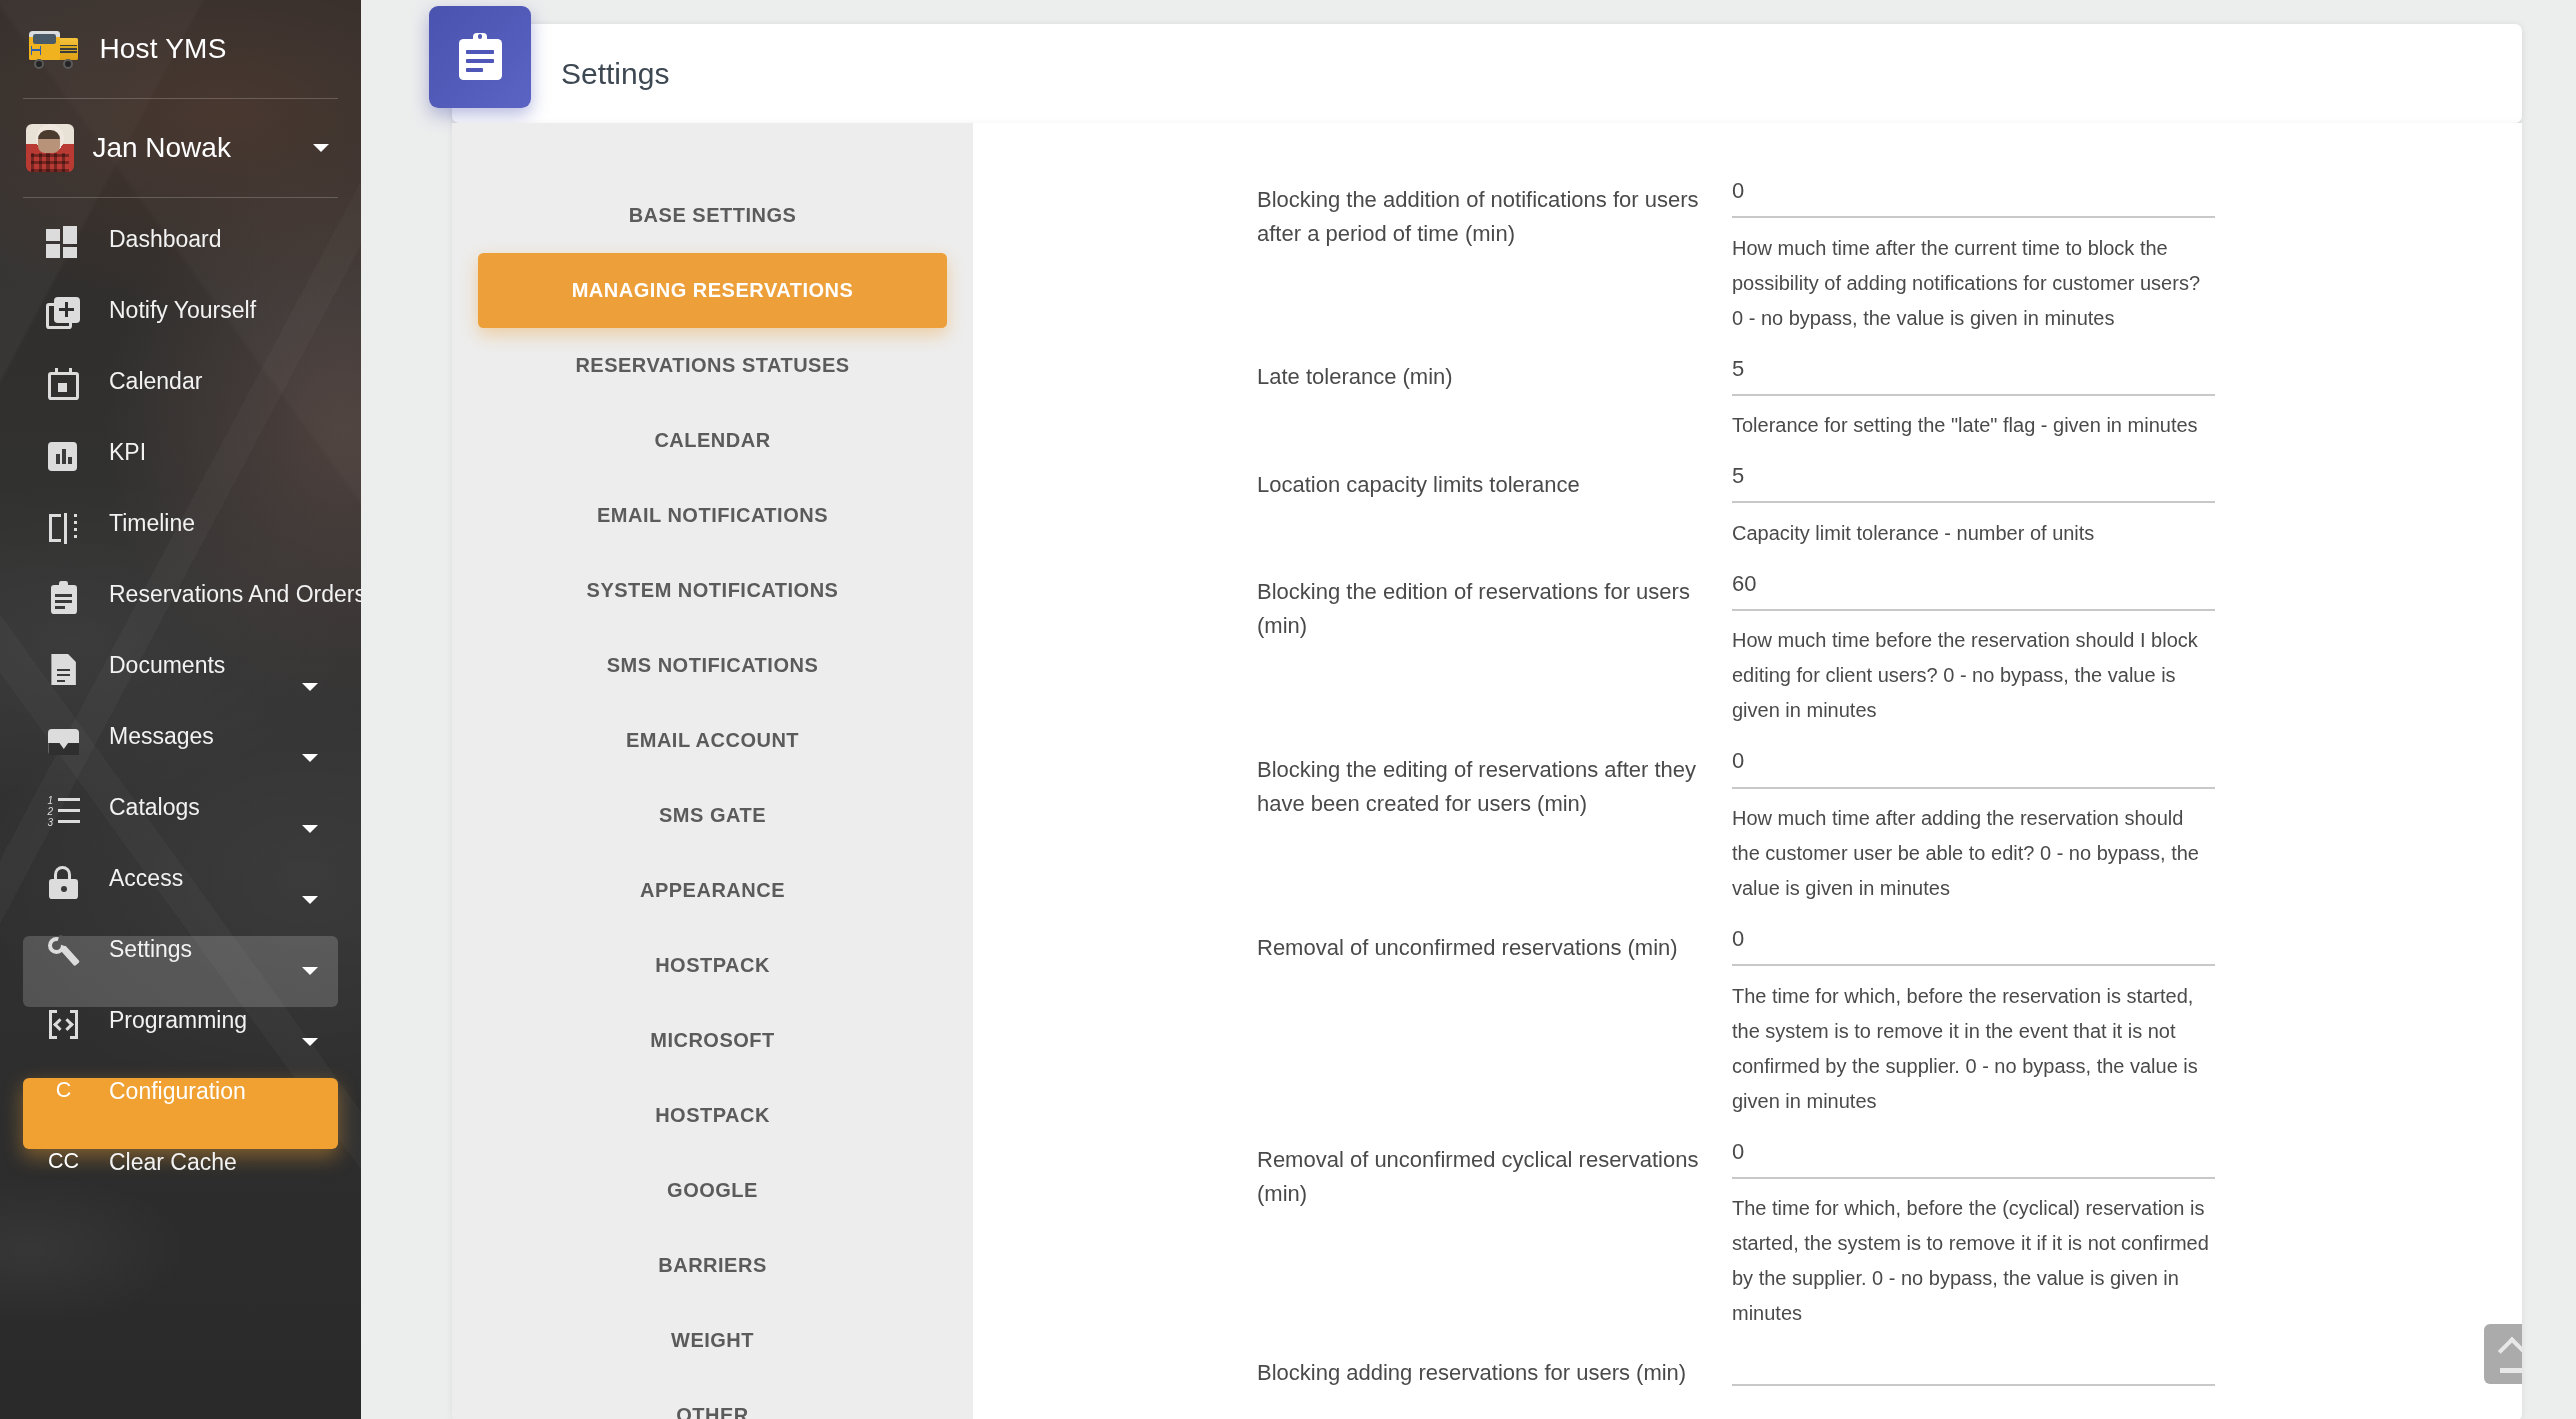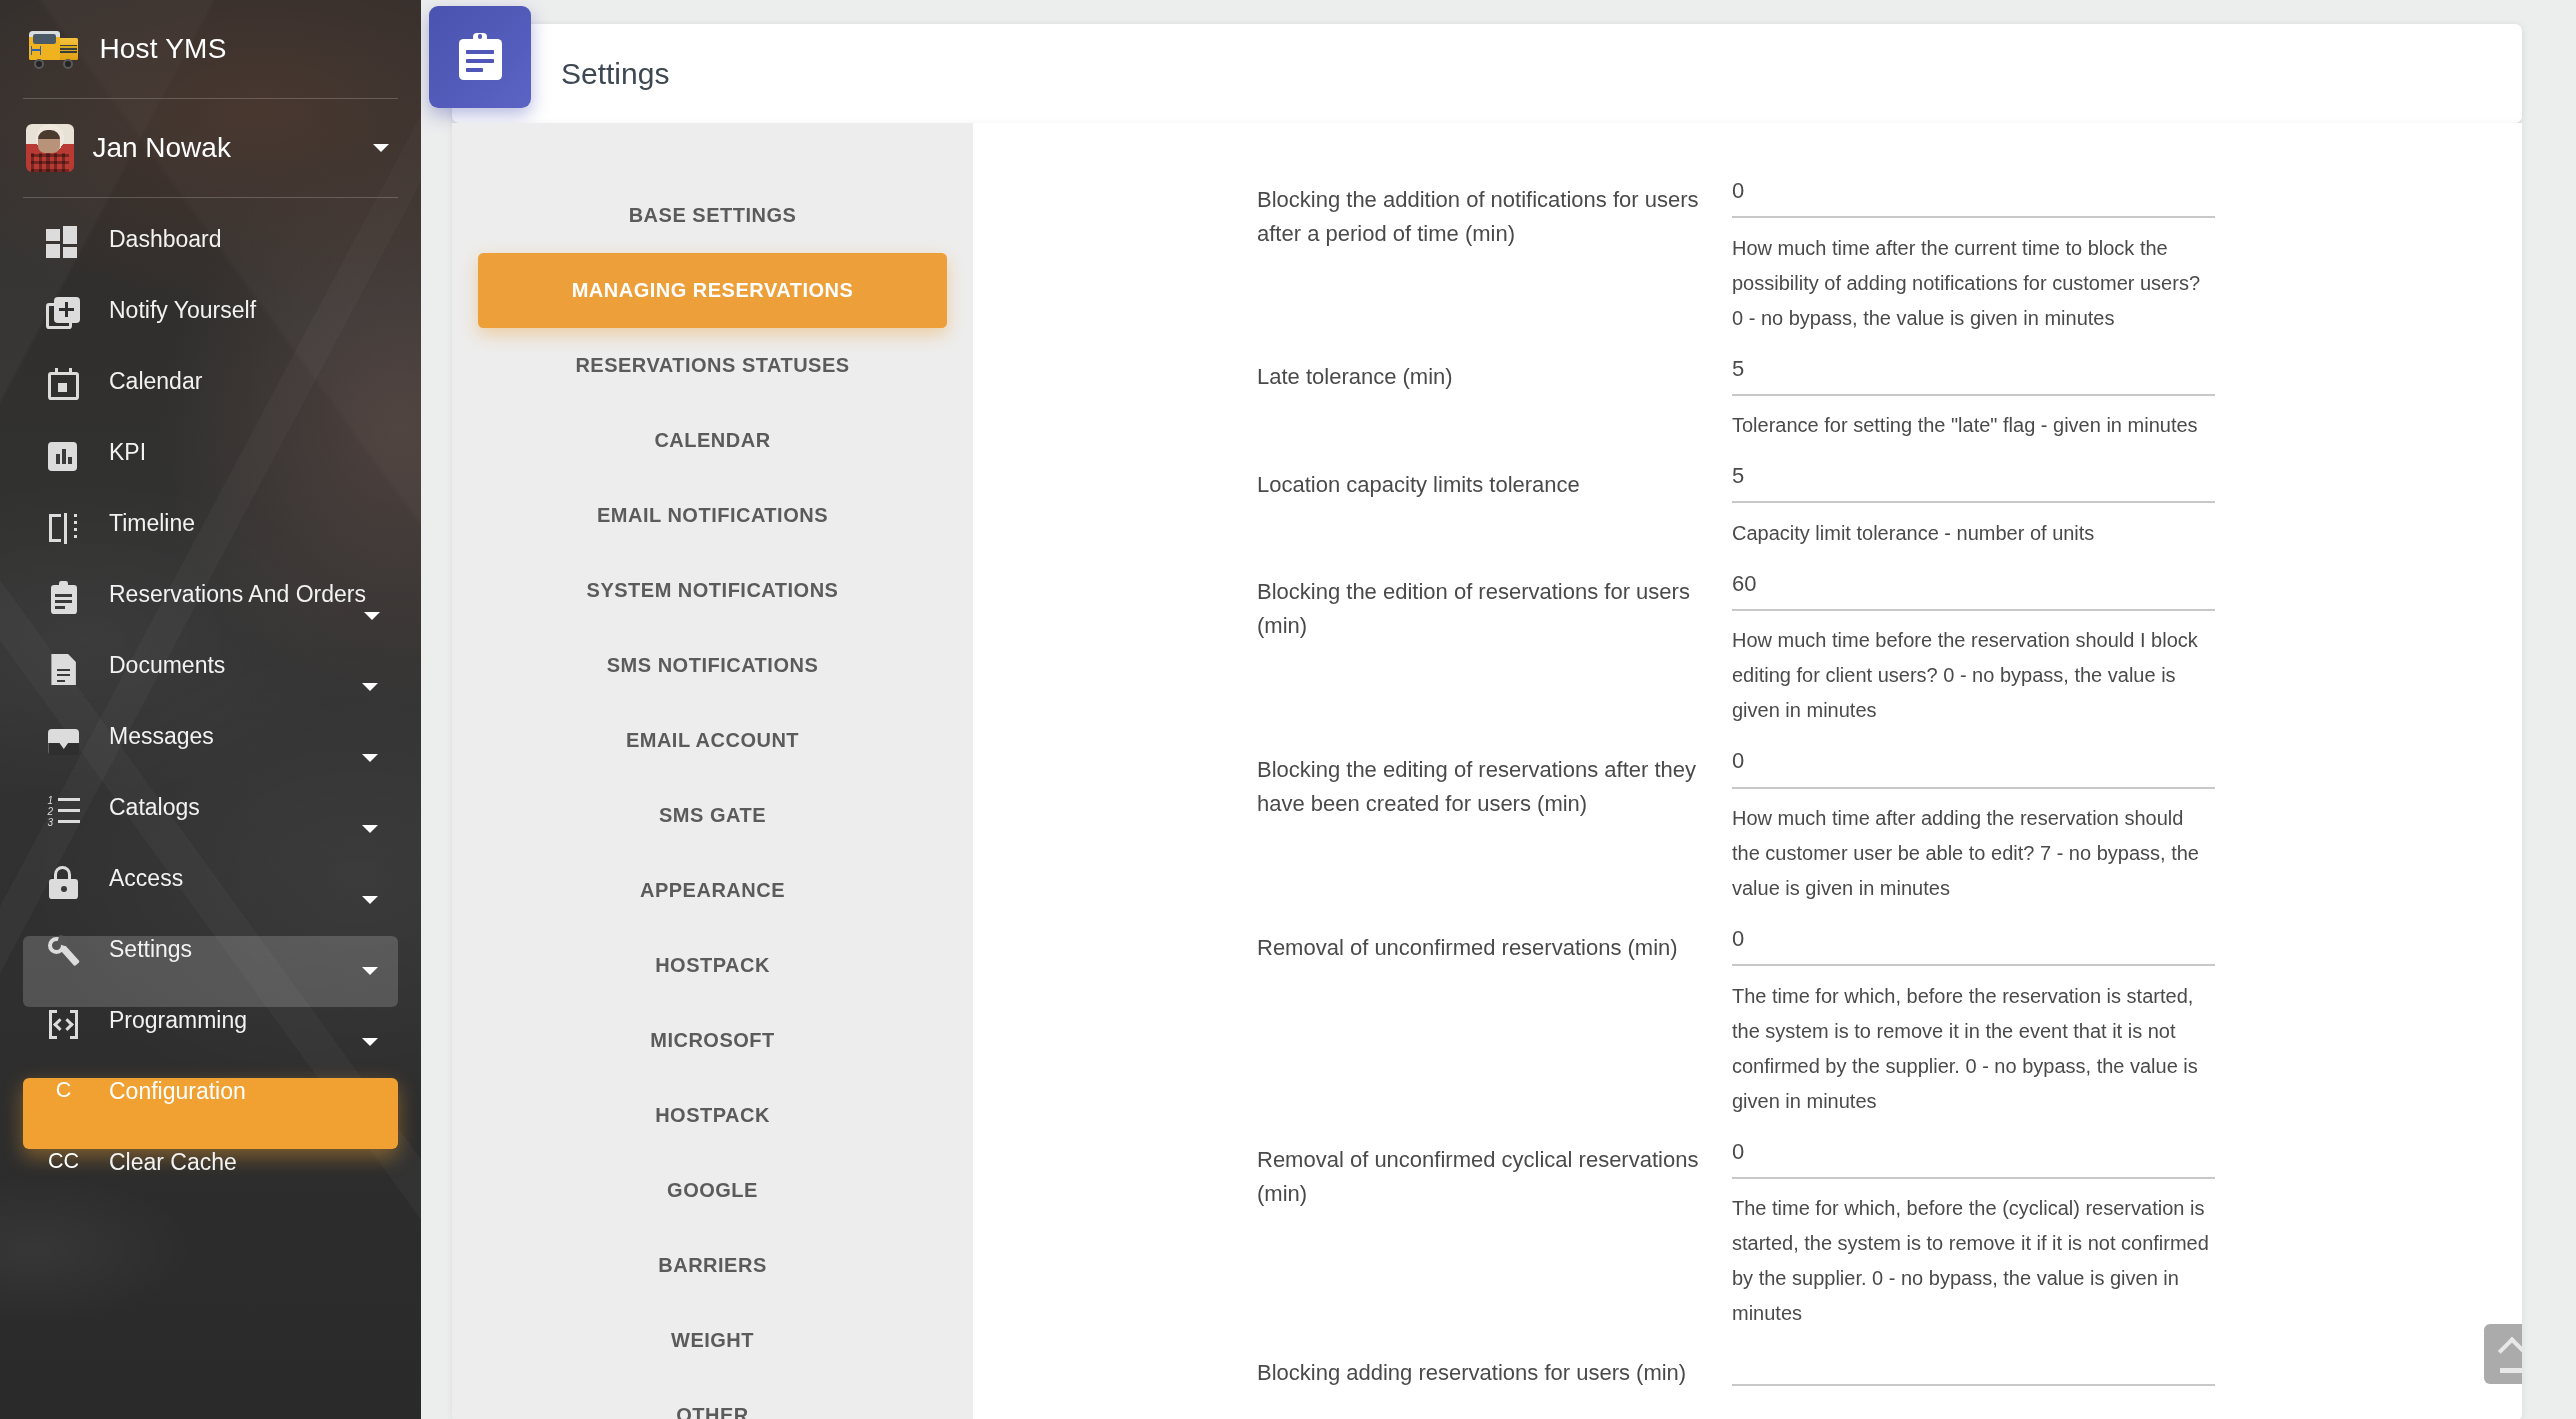--- a/index.html
+++ b/index.html
@@ -7,21 +7,21 @@
     width: 2576px; height: 1420px;
     overflow: hidden;
     font-family: "Liberation Sans", sans-serif;
     background: #eceded;
   }
   .app { position: relative; width: 2576px; height: 1420px; }
 
   
   .sidebar {
     position: absolute; left: 0; top: 0;
-    width: 421px; height: 1420px;
+    width: 361px; height: 1420px;
     background: #0f766e;
     overflow: hidden;
     z-index: 30;
   }
   .sidebar-bg {
     position: absolute; inset: 0;
     background:
       radial-gradient(ellipse 537px 291px at 62% 8%, rgba(86,60,48,.60), transparent 70%),
       radial-gradient(ellipse 330px 399px at 95% 30%, rgba(132,96,86,.34), transparent 72%),
       radial-gradient(ellipse 399px 230px at 20% 45%, rgba(255,255,255,.045), transparent 70%),
@@ -481,21 +481,21 @@
             <div class="field-ctl">
               <div class="field-value">60</div>
               <div class="field-hint">How much time before the reservation should I block editing for client users? 0 - no bypass, the value is given in minutes</div>
             </div>
           </div>
 
           <div class="field-row">
             <div class="field-label">Blocking the editing of reservations after they have been created for users (min)</div>
             <div class="field-ctl">
               <div class="field-value">0</div>
-              <div class="field-hint">How much time after adding the reservation should the customer user be able to edit? 7 - no bypass, the value is given in minutes</div>
+              <div class="field-hint">How much time after adding the reservation should the customer user be able to edit? 0 - no bypass, the value is given in minutes</div>
             </div>
           </div>
 
           <div class="field-row">
             <div class="field-label">Removal of unconfirmed reservations (min)</div>
             <div class="field-ctl">
               <div class="field-value">0</div>
               <div class="field-hint">The time for which, before the reservation is started, the system is to remove it in the event that it is not confirmed by the supplier. 0 - no bypass, the value is given in minutes</div>
             </div>
           </div>

